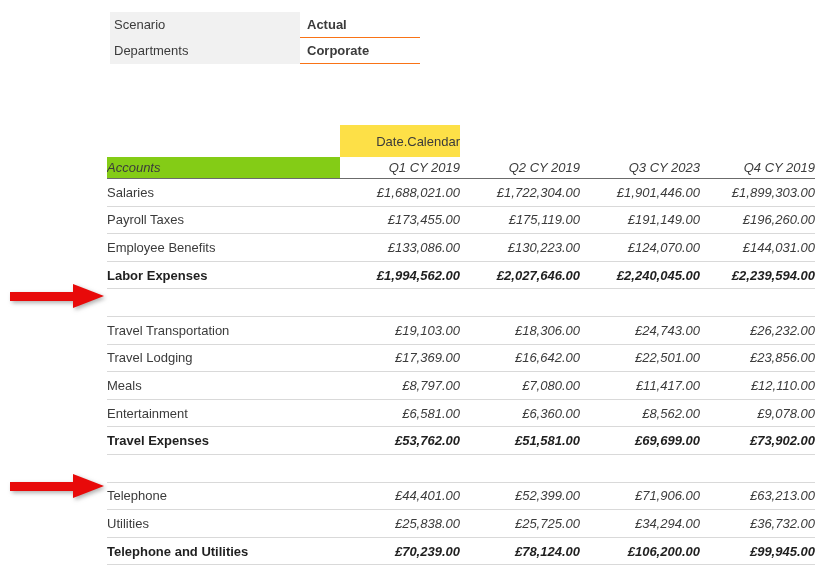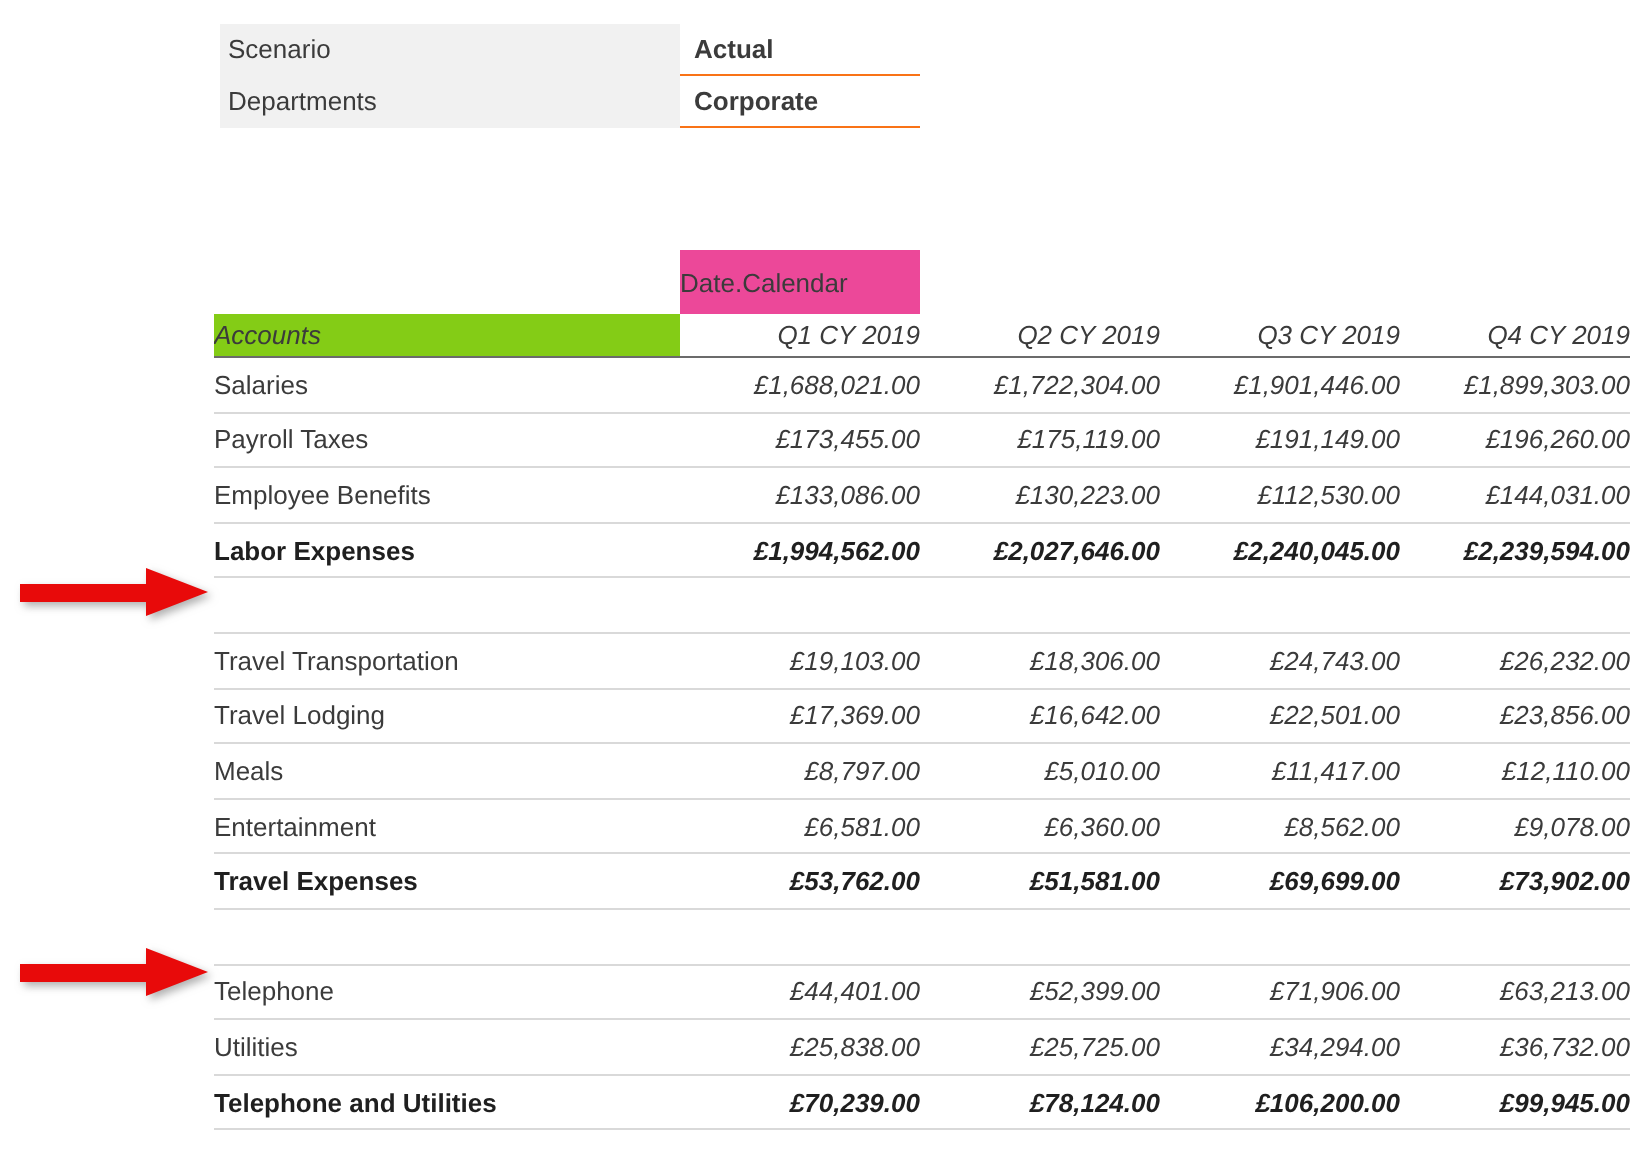--- a/index.html
+++ b/index.html
@@ -4,34 +4,34 @@
 <style>
   html,body{margin:0;padding:0;}
   body{
     width:820px;height:582px;position:relative;background:#ffffff;
     font-family:"Liberation Sans","DejaVu Sans",sans-serif;
     color:#3b3b3b;font-size:13px;overflow:hidden;
   }
   
   .filters{position:absolute;left:110px;top:12px;width:350px;}
   .frow{display:flex;height:26px;line-height:26px;}
-  .flabel{width:230px;background:#f1f1f1;padding-left:4px;box-sizing:border-box;}
+  .flabel{width:190px;background:#f1f1f1;padding-left:4px;box-sizing:border-box;}
   .fvalue{width:120px;background:#ffffff;border-bottom:1px solid #f97316;
           padding-left:7px;box-sizing:border-box;font-weight:bold;}
   
   table.matrix{
     position:absolute;left:107px;top:125px;width:708px;
     border-collapse:collapse;table-layout:fixed;font-size:13px;color:#3b3b3b;
   }
   table.matrix td{padding:0;vertical-align:middle;overflow:hidden;white-space:nowrap;}
   col.c-label{width:233px;}
   col.c-q{width:120px;}
   col.c-q4{width:115px;}
   tr.dimrow td{height:32px;}
-  td.dimcell{background:#ec4899;padding-left:6px;}
+  td.dimcell{background:#fde047;padding-left:6px;text-align:right;}
   tr.hdr td{height:21px;border-bottom:1px solid #6b6b6b;}
   td.graycell{background:#84cc16;padding-left:4px;font-style:italic;}
   tr.datarow td{height:26.6px;border-bottom:1px solid #d9d9d9;}
   td.num{text-align:right;padding-right:4px;font-style:italic;}
   td.lbl-detail{padding-left:20px;}
   td.lbl-total{padding-left:7px;}
   tr.total td{font-weight:bold;color:#1f1f1f;}
   
   .arrow{position:absolute;left:10px;width:94px;height:24px;
          filter:drop-shadow(2px 2px 2px rgba(110,110,110,.55));}
@@ -67,21 +67,21 @@
     <td></td>
     <td class="dimcell">Date.Calendar</td>
     <td></td>
         <td></td>
         <td></td>
   </tr>
   <tr class="hdr">
     <td class="graycell">Accounts</td>
     <td class="num">Q1 CY 2019</td>
     <td class="num">Q2 CY 2019</td>
-    <td class="num">Q3 CY 2019</td>
+    <td class="num">Q3 CY 2023</td>
     <td class="num">Q4 CY 2019</td>
   </tr>
 
   <tr class="datarow">
     <td class="lbl-detail">Salaries</td>
     <td class="num">£1,688,021.00</td>
     <td class="num">£1,722,304.00</td>
     <td class="num">£1,901,446.00</td>
     <td class="num">£1,899,303.00</td>
   </tr>
@@ -89,21 +89,21 @@
     <td class="lbl-detail">Payroll Taxes</td>
     <td class="num">£173,455.00</td>
     <td class="num">£175,119.00</td>
     <td class="num">£191,149.00</td>
     <td class="num">£196,260.00</td>
   </tr>
   <tr class="datarow">
     <td class="lbl-detail">Employee Benefits</td>
     <td class="num">£133,086.00</td>
     <td class="num">£130,223.00</td>
-    <td class="num">£112,530.00</td>
+    <td class="num">£124,070.00</td>
     <td class="num">£144,031.00</td>
   </tr>
   <tr class="datarow total">
     <td class="lbl-total">Labor Expenses</td>
     <td class="num">£1,994,562.00</td>
     <td class="num">£2,027,646.00</td>
     <td class="num">£2,240,045.00</td>
     <td class="num">£2,239,594.00</td>
   </tr>
   <tr class="datarow">
@@ -123,21 +123,21 @@
   <tr class="datarow">
     <td class="lbl-detail">Travel Lodging</td>
     <td class="num">£17,369.00</td>
     <td class="num">£16,642.00</td>
     <td class="num">£22,501.00</td>
     <td class="num">£23,856.00</td>
   </tr>
   <tr class="datarow">
     <td class="lbl-detail">Meals</td>
     <td class="num">£8,797.00</td>
-    <td class="num">£5,010.00</td>
+    <td class="num">£7,080.00</td>
     <td class="num">£11,417.00</td>
     <td class="num">£12,110.00</td>
   </tr>
   <tr class="datarow">
     <td class="lbl-detail">Entertainment</td>
     <td class="num">£6,581.00</td>
     <td class="num">£6,360.00</td>
     <td class="num">£8,562.00</td>
     <td class="num">£9,078.00</td>
   </tr>

